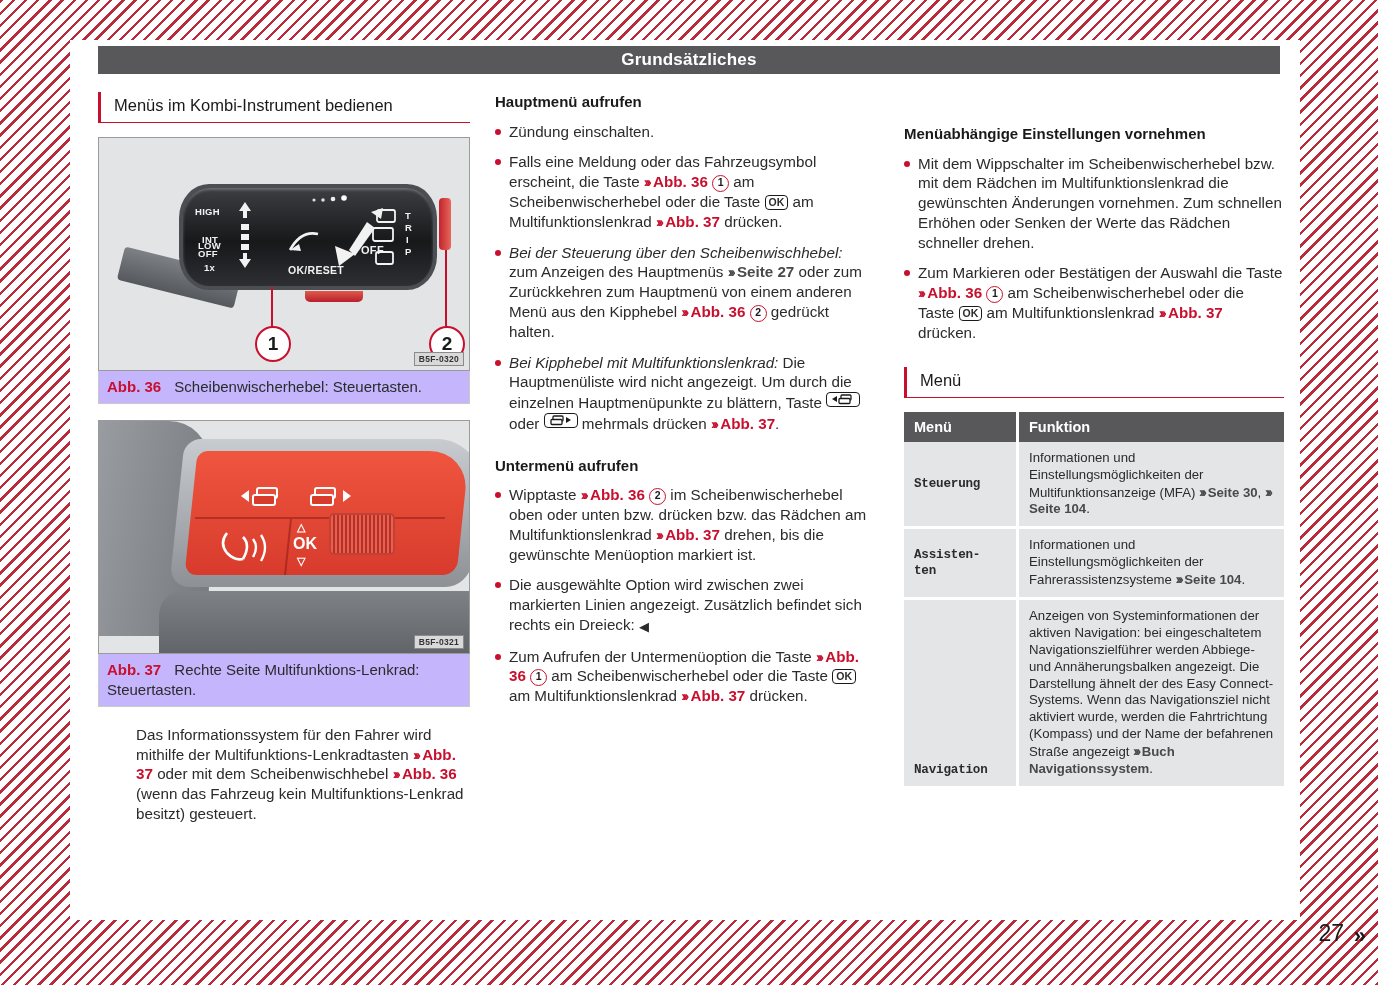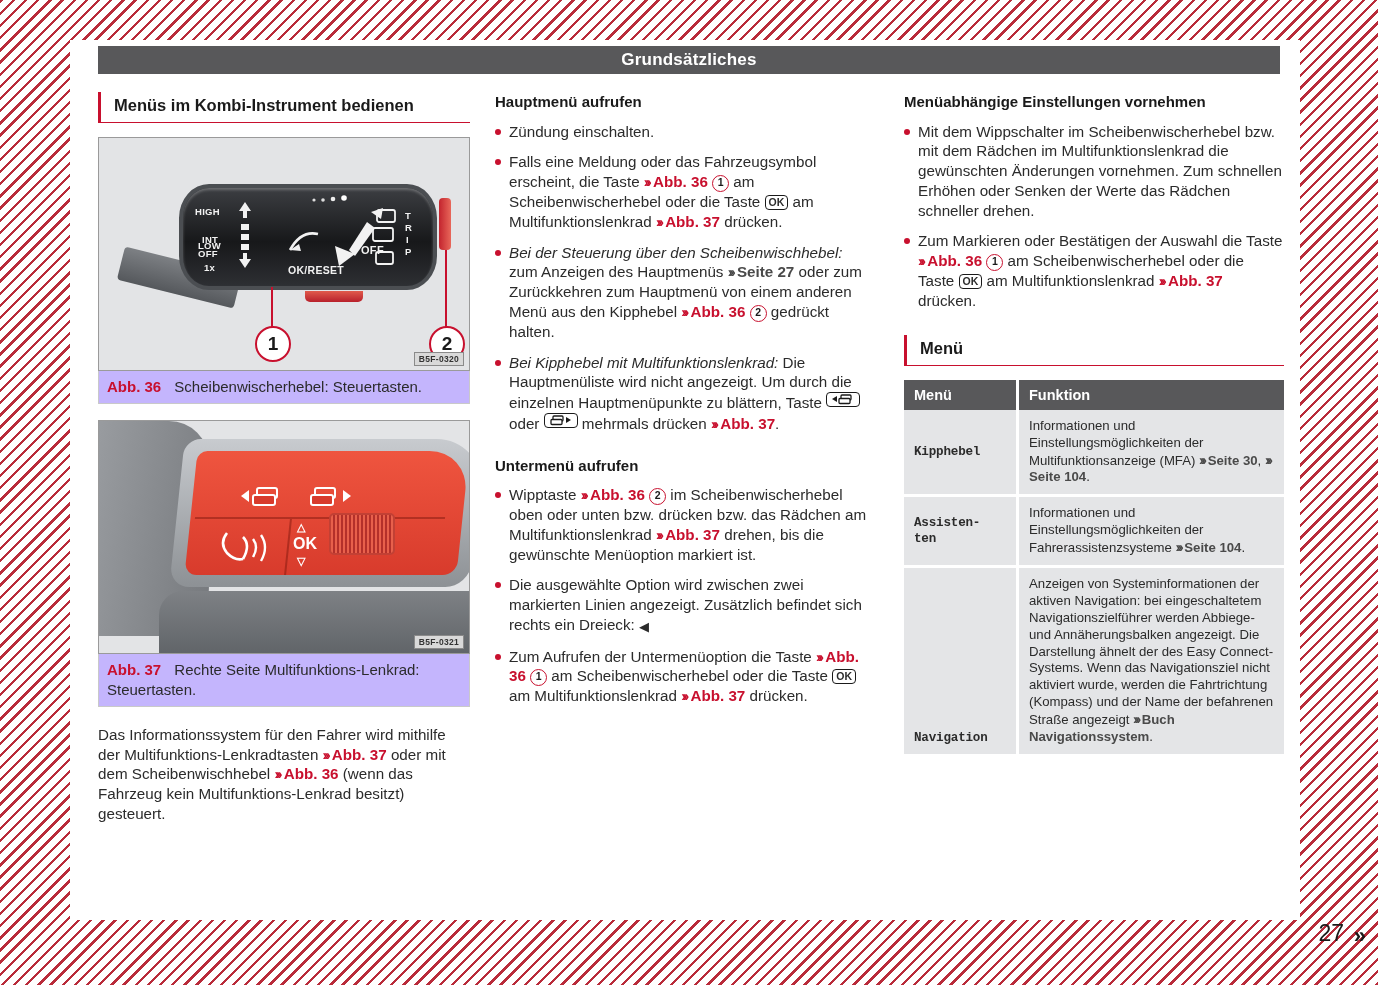--- a/index.html
+++ b/index.html
@@ -21,25 +21,25 @@
     color:#ffffff;font-weight:bold;font-size:17px;
     display:flex;align-items:center;justify-content:center;
     letter-spacing:.2px;
   }
   .cols{
     position:absolute;left:98px;top:92px;width:1190px;height:820px;
   }
   .col{position:absolute;top:0;width:372px;}
   .col1{left:0;}
   .col2{left:397px;}
-  .col3{left:806px;width:380px;}
+  .col3{left:806px;width:380px;margin-top:32px;}
 
   
   .rhead{
-    font-size:16.5px;font-weight:bold;color:#1a1a1a;
+    font-size:16.5px;font-weight:normal;color:#1a1a1a;
     border-left:3px solid #c8102e;
     border-bottom:1.4px solid #c8102e;
     padding:2px 0 6px 13px;line-height:1.35;
     margin-bottom:14px;
   }
   .rhead.menu{margin-top:0;}
 
   h3.sub{
     font-size:15px;font-weight:bold;color:#1a1a1a;
     margin:0 0 10px 0;line-height:1.3;
@@ -87,21 +87,21 @@
   .figcap{
     border:1px solid #c9c9c9;border-top:none;background:#c4b5fd;
     font-size:15px;line-height:1.28;padding:6px 8px 7px 8px;color:#2b2b2b;
   }
   .figcode{
     position:absolute;right:5px;bottom:4px;background:#d9d9d9;
     border:1px solid #8a8a8a;font-size:8.5px;font-weight:bold;
     color:#333;padding:1px 4px;letter-spacing:.3px;
     font-family:"Liberation Sans",sans-serif;
   }
-  .afterfig{margin-top:18px;}
+  .afterfig{margin-top:18px;margin-left:38px;}
 
   
   table.mtab{border-collapse:collapse;width:380px;font-size:13.2px;}
   table.mtab th{
     background:#58585a;color:#fff;text-align:left;
     padding:7px 10px;font-size:14.5px;font-weight:bold;
     border-right:3px solid #fff;
   }
   table.mtab th:last-child{border-right:none;}
   table.mtab td{
@@ -339,21 +339,21 @@
 
     <table class="mtab">
       <thead>
         <tr>
           <th>Menü</th>
           <th>Funktion</th>
         </tr>
       </thead>
       <tbody>
         <tr>
-          <td class="mname mid">Kipphebel</td>
+          <td class="mname mid">Steuerung</td>
           <td><span>Informationen und Einstellungsmöglichkeiten der Multifunktionsanzeige (MFA) </span><span class="chev chevg">›››</span> <span class="gbold">Seite 30</span><span>, </span><span class="chev chevg">›››</span> <span class="gbold">Seite 104</span><span>.</span></td>
         </tr>
         <tr>
           <td class="mname mid" style="white-space:pre-line;">Assisten-
 ten</td>
           <td><span>Informationen und Einstellungsmöglichkeiten der Fahrerassistenzsysteme </span><span class="chev chevg">›››</span> <span class="gbold">Seite 104</span><span>.</span></td>
         </tr>
         <tr>
           <td class="mname bot">Navigation</td>
           <td><span>Anzeigen von Systeminformationen der aktiven Navigation: bei eingeschaltetem Navigationszielführer werden Abbiege- und Annäherungsbalken angezeigt. Die Darstellung ähnelt der des Easy Connect-Systems. Wenn das Navigationsziel nicht aktiviert wurde, werden die Fahrtrichtung (Kompass) und der Name der befahrenen Straße angezeigt </span><span class="chev chevg">›››</span> <span class="gbold">Buch Navigationssystem</span><span>.</span></td>

